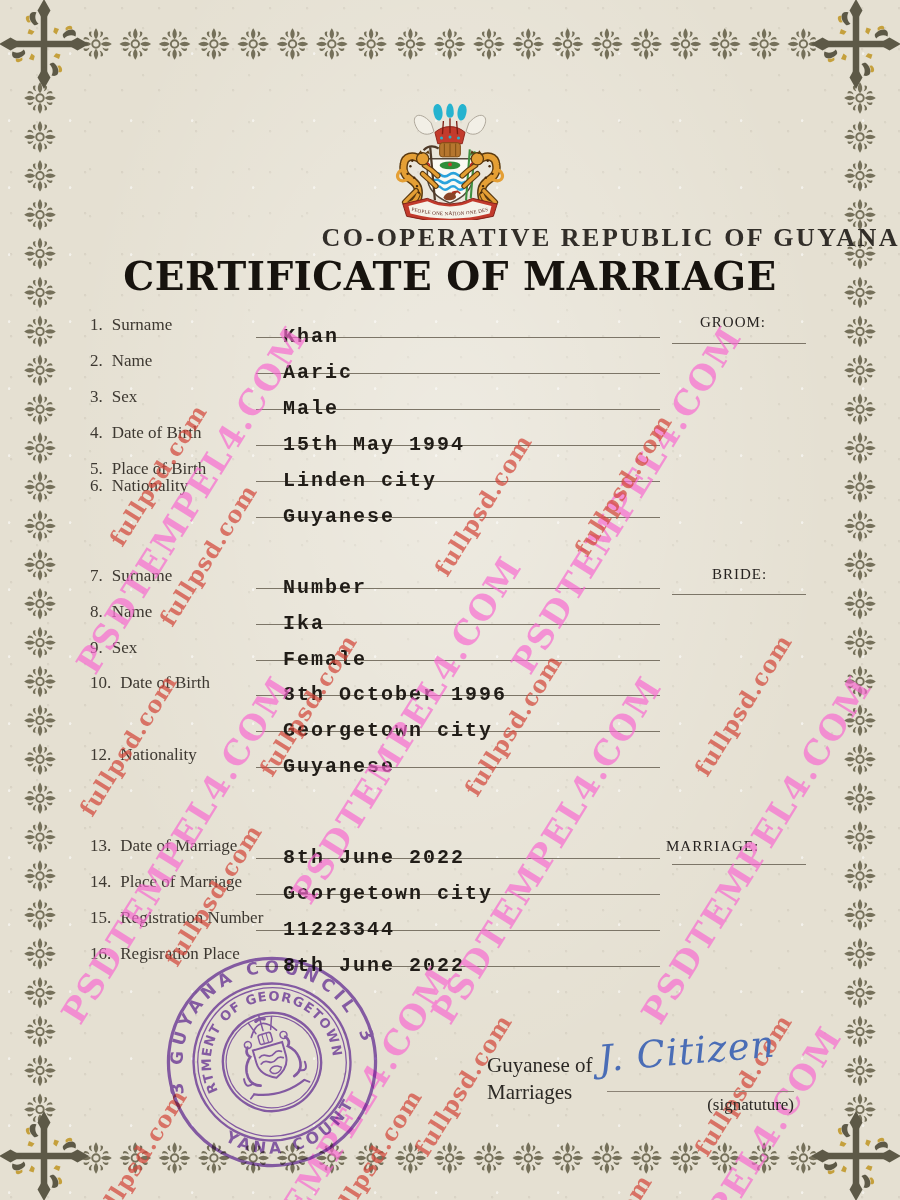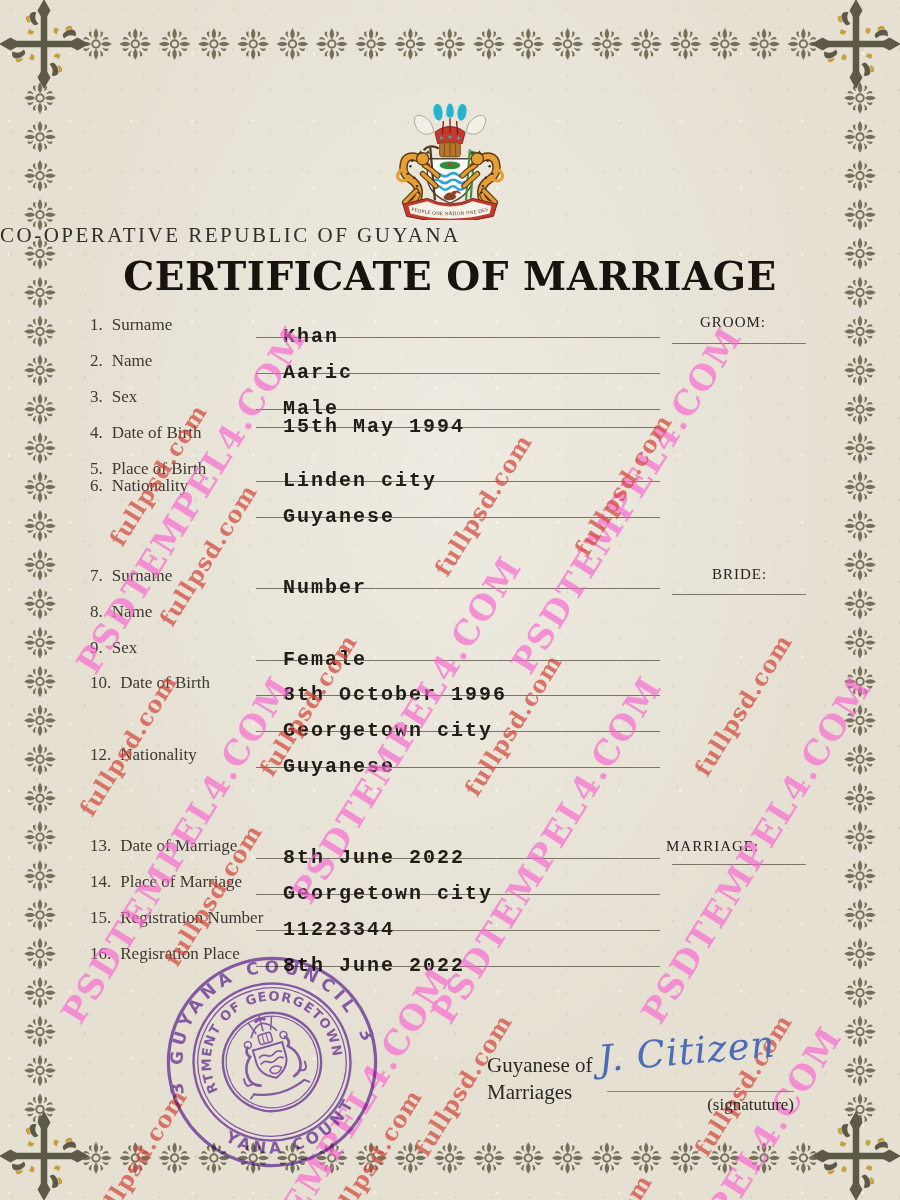--- a/index.html
+++ b/index.html
@@ -12,22 +12,22 @@
       radial-gradient(circle at 70% 60%, rgba(110,100,80,.09) 0 1px, transparent 1.6px),
       radial-gradient(circle at 15% 80%, rgba(255,255,255,.55) 0 1px, transparent 1.6px);
     background-size:auto, 37px 41px, 53px 47px, 61px 67px;
     font-family:"Liberation Serif", serif;
   }
   
   #borderSvg{position:absolute; inset:0; z-index:1; pointer-events:none;}
   
   #arms{position:absolute; left:384px; top:90px; width:132px; height:130px; z-index:2;}
   .country-title{
-    position:absolute; left:0; right:0; top:223px; text-align:left; z-index:2;
-    font-family:"Liberation Serif", serif; font-size:21px; letter-spacing:2.5px; color:#322e29;
+    position:absolute; left:0; right:0; top:223px; text-align:right; z-index:2;
+    font-family:"Liberation Serif", serif; font-size:26px; letter-spacing:2.5px; color:#322e29;font-weight:bold;
   }
   .cert-title{
     position:absolute; left:0; right:0; top:253px; text-align:center; z-index:2;
     font-family:"DejaVu Serif", serif; font-weight:800; font-size:39px; letter-spacing:.5px; color:#17130e;
   }
   
   #fields{position:absolute; inset:0; z-index:2;}
   .f-label{
     position:absolute; left:90px; width:215px; height:22px;
     font-family:"Liberation Serif", serif; font-size:17px; color:#3d3831; white-space:nowrap;
@@ -306,30 +306,31 @@
   <div class="cert-title">CERTIFICATE OF MARRIAGE</div>
 
   <div id="fields">
       <div class="f-label" style="top:315px"><span class="f-num">1.</span><span>Surname</span></div>
       <div class="f-line" style="top:310px"><span class="f-value">Khan</span></div>
       <div class="f-label" style="top:351px"><span class="f-num">2.</span><span>Name</span></div>
       <div class="f-line" style="top:346px"><span class="f-value">Aaric</span></div>
       <div class="f-label" style="top:387px"><span class="f-num">3.</span><span>Sex</span></div>
       <div class="f-line" style="top:382px"><span class="f-value">Male</span></div>
       <div class="f-label" style="top:423px"><span class="f-num">4.</span><span>Date of Birth</span></div>
-      <div class="f-line" style="top:400px"><span class="f-value">15th May 1994</span></div>
+      <div class="f-line" style="top:418px"><span class="f-value">15th May 1994</span></div>
       <div class="f-label" style="top:459px"><span class="f-num">5.</span><span>Place of Birth</span></div>
       <div class="f-line" style="top:454px"><span class="f-value">Linden city</span></div>
       <div class="f-label" style="top:476px"><span class="f-num">6.</span><span>Nationality</span></div>
       <div class="f-line" style="top:490px"><span class="f-value">Guyanese</span></div>
       <div class="sec-label" style="left:700px;top:314px">GROOM:</div>
       <div class="sec-underline" style="left:672px;top:343px"></div>
       <div class="f-label" style="top:566px"><span class="f-num">7.</span><span>Surname</span></div>
       <div class="f-line" style="top:561px"><span class="f-value">Number</span></div>
       <div class="f-label" style="top:602px"><span class="f-num">8.</span><span>Name</span></div>
+      <div class="f-line" style="top:597px"><span class="f-value">Ika</span></div>
       <div class="f-label" style="top:638px"><span class="f-num">9.</span><span>Sex</span></div>
       <div class="f-line" style="top:633px"><span class="f-value">Female</span></div>
       <div class="f-label" style="top:673px"><span class="f-num">10.</span><span>Date of Birth</span></div>
       <div class="f-line" style="top:668px"><span class="f-value">8th October 1996</span></div>
       <div class="f-line" style="top:704px"><span class="f-value">Georgetown city</span></div>
       <div class="f-label" style="top:745px"><span class="f-num">12.</span><span>Nationality</span></div>
       <div class="f-line" style="top:740px"><span class="f-value">Guyanese</span></div>
       <div class="sec-label" style="left:712px;top:566px">BRIDE:</div>
       <div class="sec-underline" style="left:672px;top:594px"></div>
       <div class="f-label" style="top:836px"><span class="f-num">13.</span><span>Date of Marriage</span></div>

